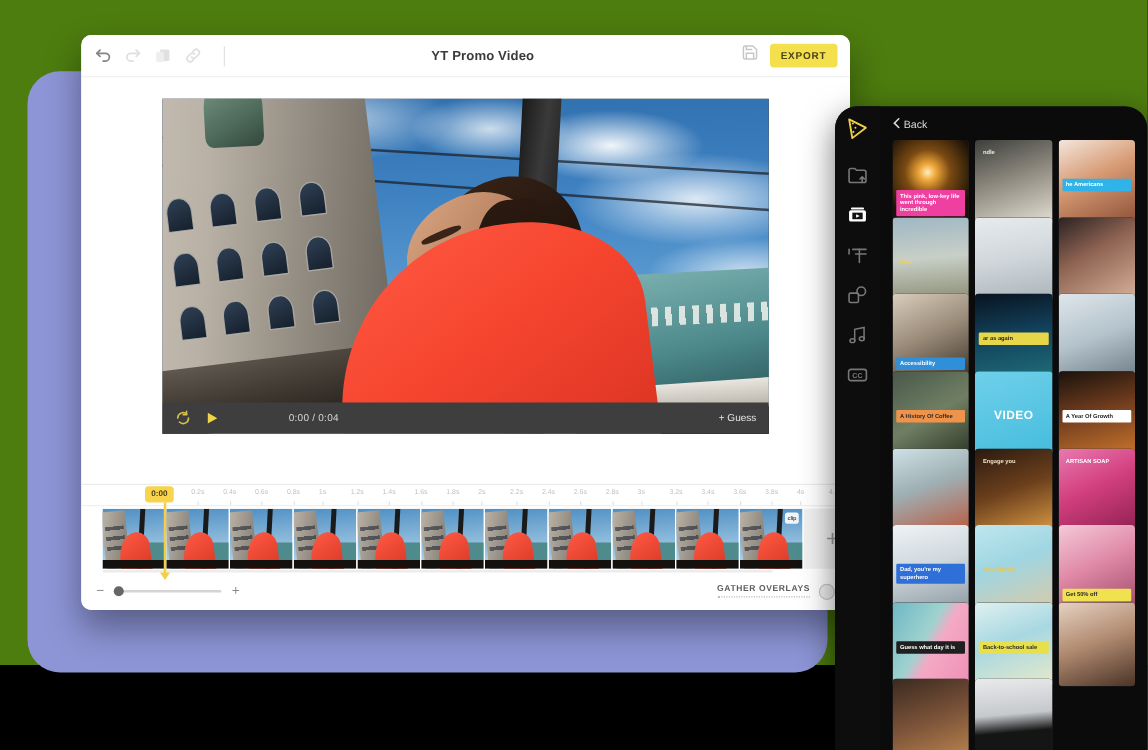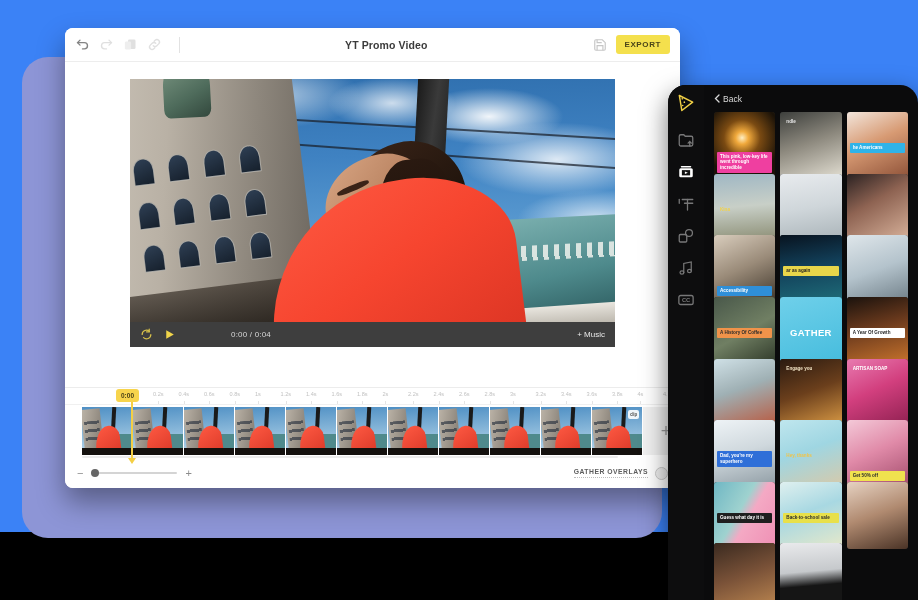--- a/index.html
+++ b/index.html
@@ -1,21 +1,21 @@
 <!DOCTYPE html>
 <html><head>
 <meta charset="utf-8">
 <style>
   * { box-sizing: border-box; margin: 0; padding: 0; }
   html, body {
     width: 918px; height: 600px;
     background: #000; overflow: hidden;
     font-family: "Liberation Sans", sans-serif;
   }
-  #stage { position: relative; width: 918px; height: 532px; background:#3b82f6; }
+  #stage { position: relative; width: 918px; height: 532px; background:#4d7c0f; }
 
   
   .backdrop {
     position:absolute; left:22px; top:57px; width:640px; height:481px;
     background:#8d95d6; border-radius:26px;
   }
 
   
   .editor {
     position:absolute; left:65px; top:28px; width:615px; height:460px;
@@ -28,21 +28,21 @@
     padding:0 10px; border-bottom:1px solid #ededed; background:#fff;
   }
   .tb-icons { display:flex; align-items:center; gap:9px; }
   .tb-ic { width:15px; height:15px; opacity:.72; display:block; }
   .tb-ic.dim { opacity:.3; }
   .tb-sep { width:1px; height:16px; background:#e2e2e2; margin-left:8px; }
   .doc-title {
     flex:1; text-align:center; font-size:10.5px; font-weight:bold; color:#3b3b3b;
     letter-spacing:.1px;
   }
-  .top-right { display:flex; align-items:center; gap:9px; }
+  .top-right { display:flex; align-items:flex-start; gap:9px; }
   .save-ic { width:14px; height:14px; opacity:.48; }
   .export-btn {
     background:#f4e04d; color:#4a4418; font-size:8px; font-weight:bold;
     letter-spacing:.6px; padding:5px 9px; border:none; border-radius:3px;
     cursor:pointer; font-family:inherit;
   }
 
   
   .preview-wrap {
     flex:1; background:#fff; position:relative;
@@ -389,21 +389,21 @@
         <div class="player">
           <svg class="loop-ic" viewBox="0 0 24 24" fill="none" stroke="#d7c14a" stroke-width="2.3" stroke-linecap="round">
             <path d="M4 12a8 8 0 0 1 13.5-5.8"></path>
               <polyline points="18 2 18 7 13 7" transform="translate(-1 0)"></polyline>
             <path d="M20 12a8 8 0 0 1-13.5 5.8"></path>
           </svg>
           <svg class="play-ic" viewBox="0 0 24 24">
             <polygon points="6,4 20,12 6,20" fill="#f0d44a"></polygon>
           </svg>
           <span class="ptime">0:00 / 0:04</span>
-          <span class="pmusic">+ Music</span>
+          <span class="pmusic">+ Guess</span>
         </div>
       </div>
     </div>
 
     <div class="timeline">
       <div class="ruler" id="ruler">
           <div class="tick" style="left: 88px;">0.2s<i></i></div>
           <div class="tick" style="left: 113.5px;">0.4s<i></i></div>
           <div class="tick" style="left: 139px;">0.6s<i></i></div>
           <div class="tick" style="left: 164.5px;">0.8s<i></i></div>
@@ -645,21 +645,21 @@
           </div>
           <div class="thumb">
             <div class="bg" style="background: linear-gradient(160deg, rgb(223, 230, 234) 0%, rgb(180, 195, 204) 50%, rgb(110, 125, 134) 100%);"></div>
           </div>
           <div class="thumb">
             <div class="bg" style="background: linear-gradient(150deg, rgb(73, 88, 74) 0%, rgb(112, 127, 99) 52%, rgb(46, 56, 40) 100%);"></div>
             <div class="cap" style="background: rgb(240, 147, 74); color: rgb(43, 43, 43); top: 46%;">A History Of Coffee</div>
           </div>
           <div class="thumb">
             <div class="bg" style="background: linear-gradient(160deg, rgb(111, 208, 234), rgb(69, 188, 221));"></div>
-            <div class="bigword" style="color: rgb(255, 255, 255);">GATHER</div>
+            <div class="bigword" style="color: rgb(255, 255, 255);">VIDEO</div>
           </div>
           <div class="thumb">
             <div class="bg" style="background: linear-gradient(165deg, rgb(26, 18, 13) 0%, rgb(107, 58, 29) 44%, rgb(201, 116, 44) 100%);"></div>
             <div class="cap" style="background: rgb(255, 255, 255); color: rgb(31, 31, 31); top: 46%;">A Year Of Growth</div>
           </div>
           <div class="thumb">
             <div class="bg" style="background: linear-gradient(160deg, rgb(207, 224, 230) 0%, rgb(159, 176, 180) 44%, rgb(185, 89, 63) 100%);"></div>
           </div>
           <div class="thumb">
             <div class="bg" style="background: linear-gradient(160deg, rgb(42, 26, 16) 0%, rgb(107, 63, 28) 48%, rgb(217, 154, 69) 100%);"></div>

